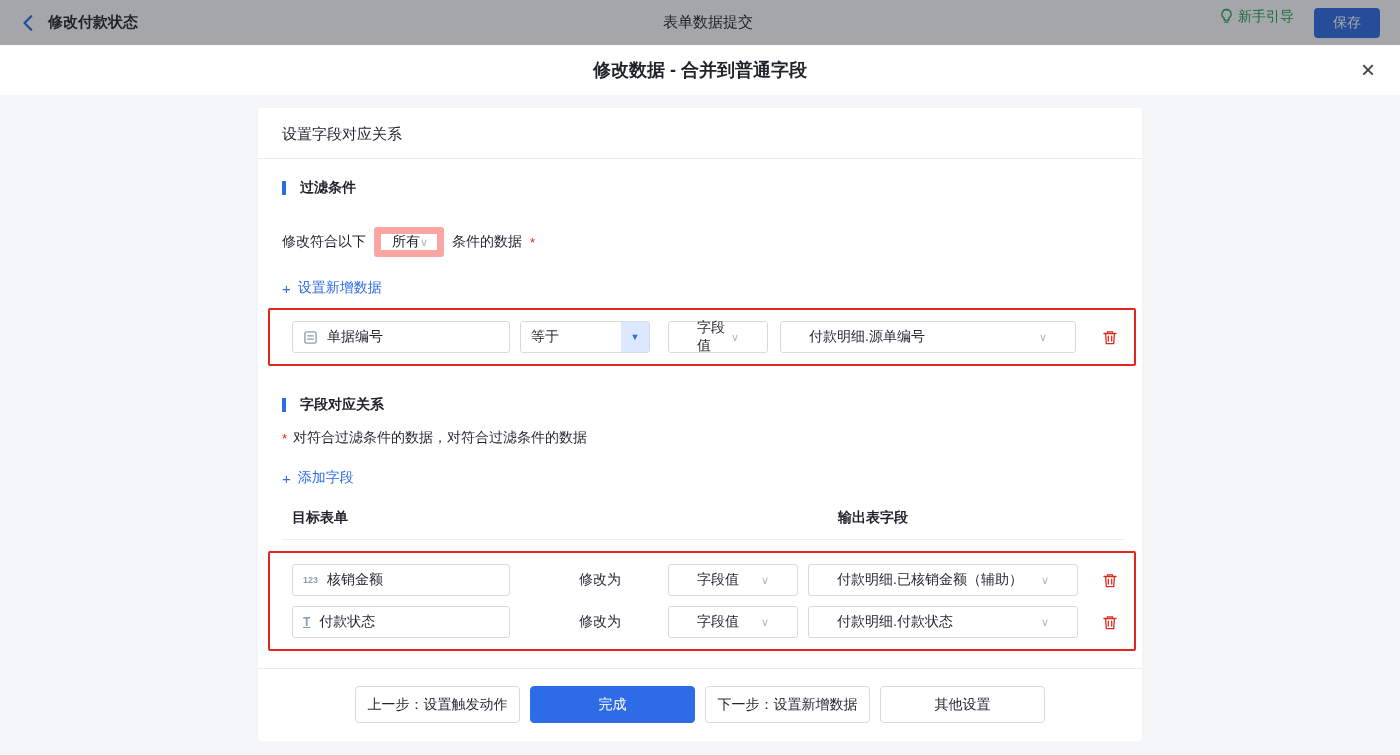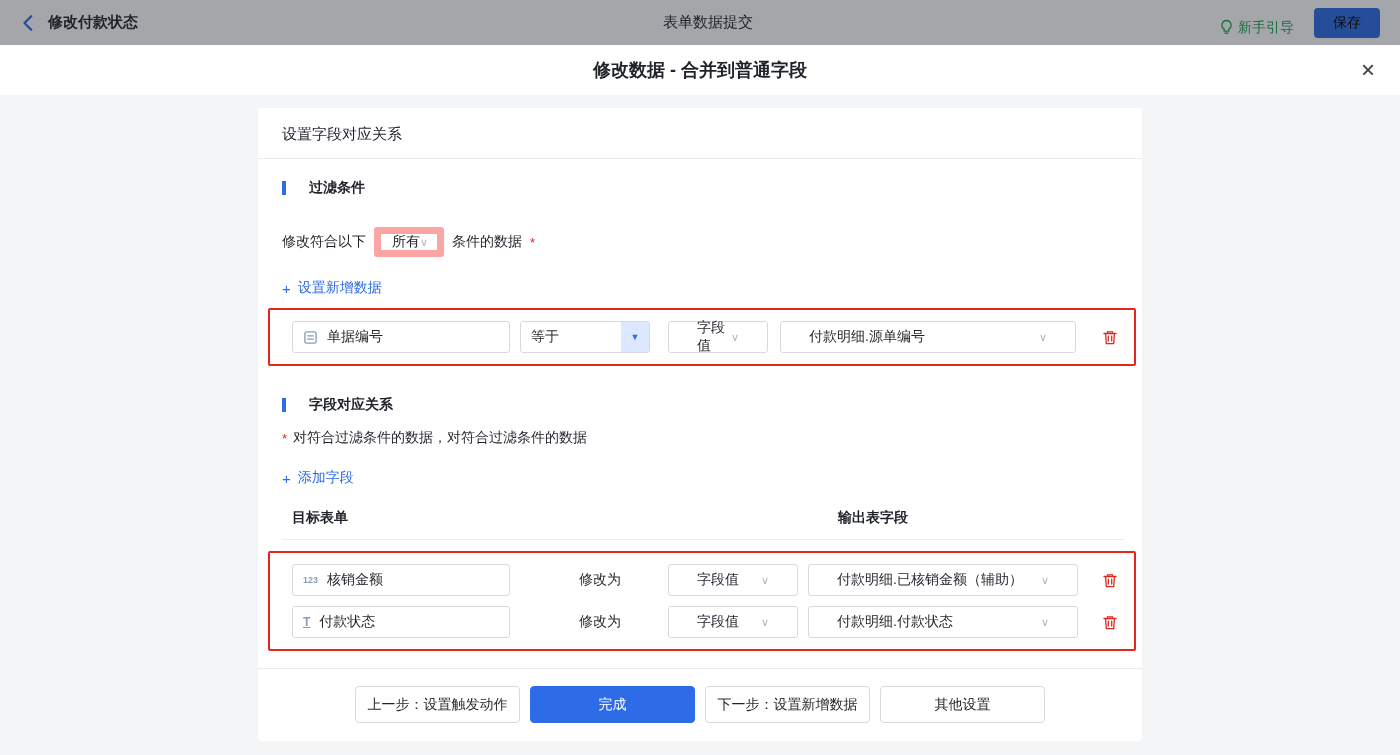--- a/index.html
+++ b/index.html
@@ -26,24 +26,24 @@
     position: absolute; inset: 0;
     background: rgba(28, 32, 40, 0.40);
     pointer-events: none;
   }
   .topbar-left { display: flex; align-items: center; gap: 10px; }
   .back-label { font-size: 15px; font-weight: bold; color: #1f2329; }
   .topbar-title {
     position: absolute; left: 16px; right: 0;
     text-align: center; font-size: 15px; color: #1f2329;
   }
-  .topbar-right { margin-left: auto; display: flex; align-items: flex-end; gap: 20px; }
+  .topbar-right { margin-left: auto; display: flex; align-items: flex-start; gap: 20px; }
   .guide { display: flex; align-items: center; gap: 5px; color: #21a454; font-size: 14px; cursor: pointer; }
   .save-btn {
-    background: #2e6be6; color: #000000; border: none;
+    background: #2e6be6; color: #ffffff; border: none;
     border-radius: 4px; height: 30px; padding: 0 19px;
     font-size: 14px; cursor: pointer;
     font-family: inherit;
   }
 
   
   .dialog-header {
     position: relative; height: 50px; background: #fff;
     display: flex; align-items: center; justify-content: center;
   }
@@ -64,21 +64,21 @@
     display: flex; flex-direction: column;
   }
   .card-header {
     height: 51px; line-height: 51px;
     padding: 0 24px; font-size: 15px;
     border-bottom: 1px solid #ebebeb;
   }
   .card-content { flex: 1; padding: 20px 20px 0 24px; }
 
   .section-title {
-    display: flex; align-items: center; gap: 23px;
+    display: flex; align-items: center; gap: 14px;
     font-size: 14px; font-weight: bold;
   }
   .accent-bar { width: 4px; height: 14px; background: #2e6be6; }
 
   .cond-row {
     display: flex; align-items: center; gap: 8px;
     margin-top: 30px; font-size: 14px;
   }
   .mini-select {
     display: flex; align-items: center; 

